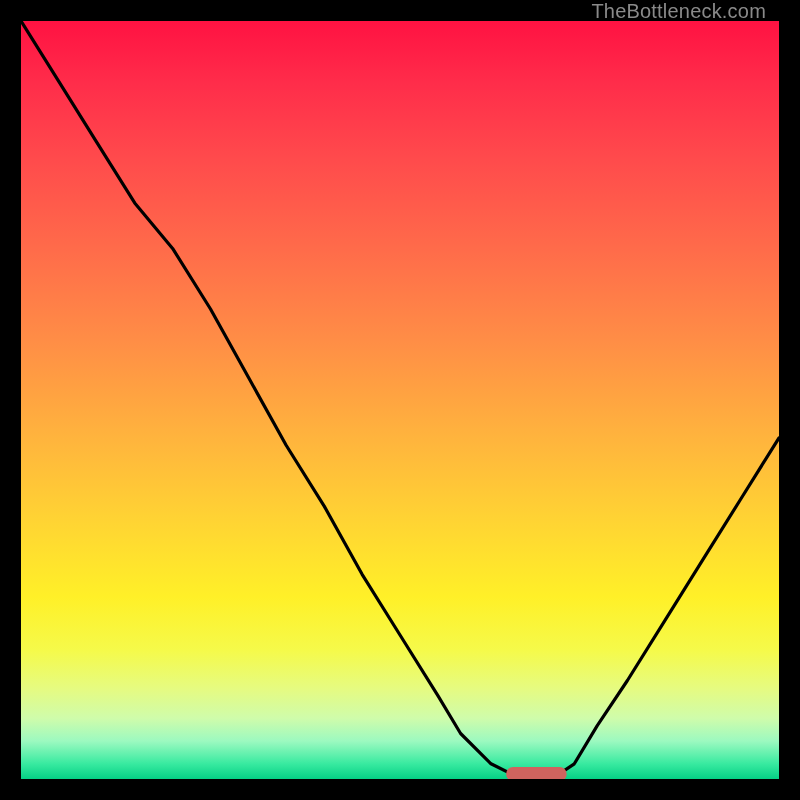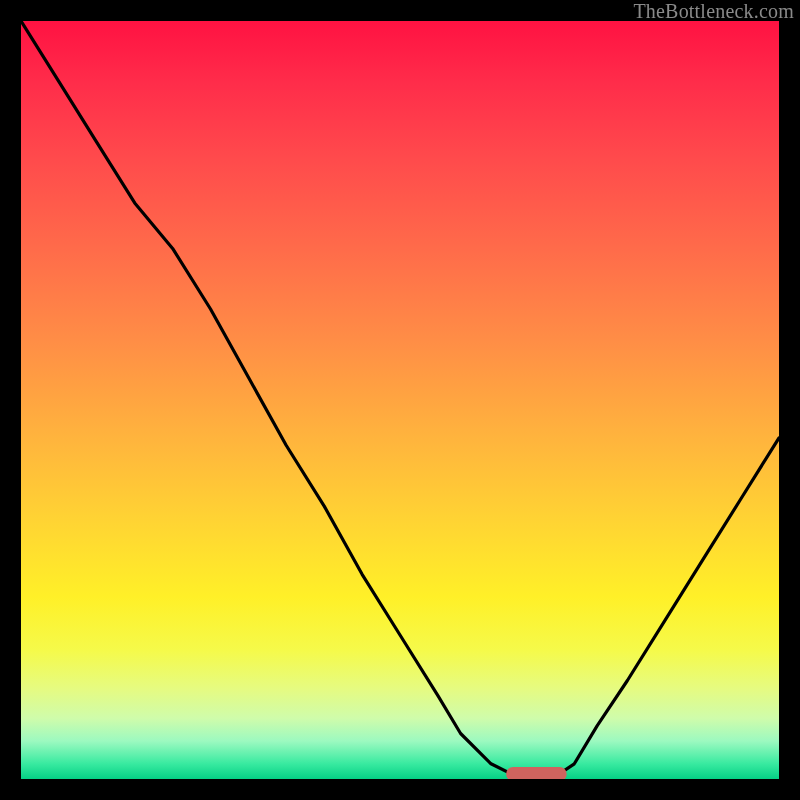--- a/index.html
+++ b/index.html
@@ -52,22 +52,22 @@
   svg.curve {
     position: absolute;
     left: 0;
     top: 0;
     width: 758px;
     height: 758px;
   }
   .watermark {
     position: absolute;
     top: 0px;
-    right: 6px;
-    font-family: Liberation Serif, serif;
+    right: 34px;
+    font-family: Liberation Sans, sans-serif;
     font-size: 20px;
     color: #8a8a8a;
     letter-spacing: 0.2px;
     user-select: none;
   }
 </style>
 </head>
 <body>
 
 <div class="frame">

